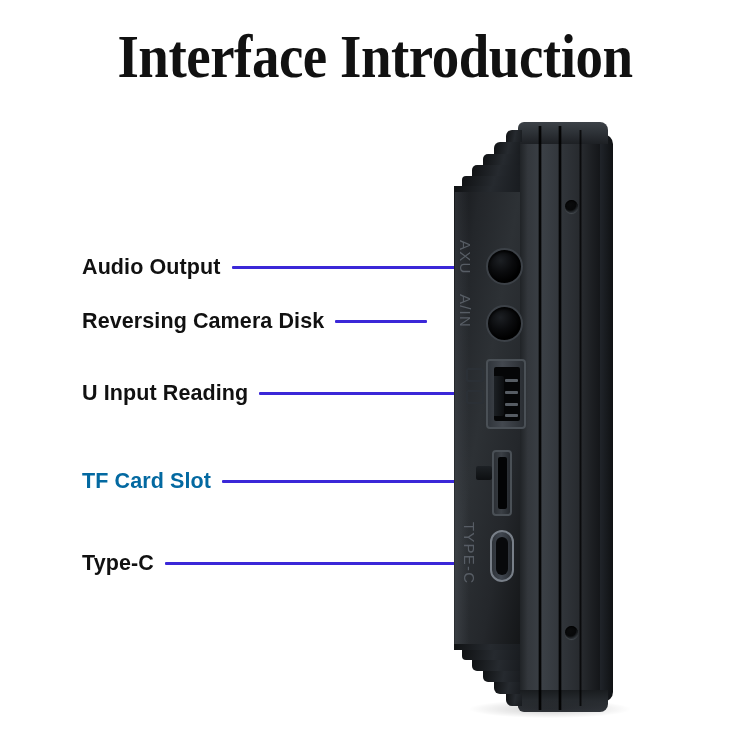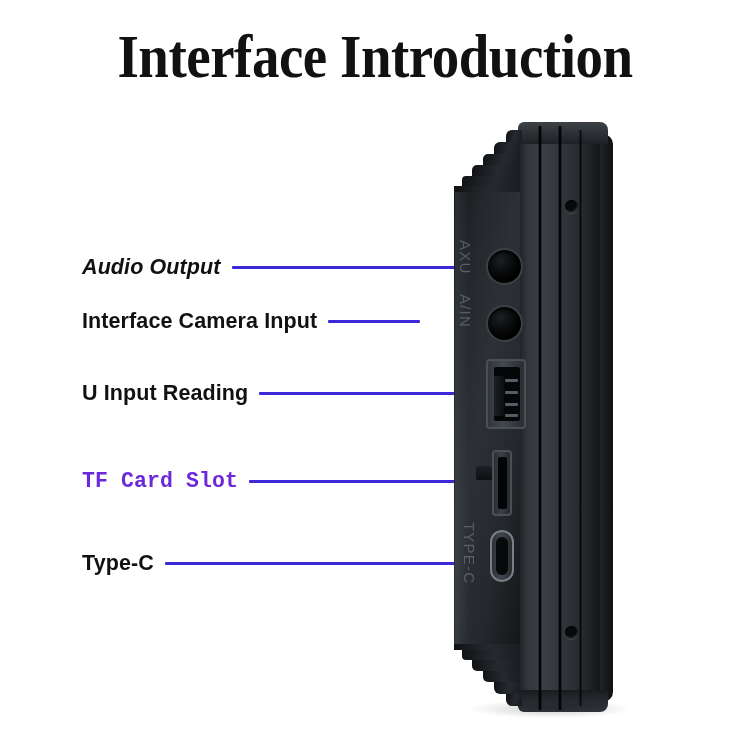--- a/index.html
+++ b/index.html
@@ -319,36 +319,36 @@
   }
 </style>
 </head>
 <body>
 
 <div id="stage" style="background: rgb(255, 255, 255);">
 
   <div id="title">Interface Introduction</div>
 
   <div class="callout" id="callout-0" style="left: 82px; top: 252px;">
-    <span class="callout-label" style="color: rgb(17, 17, 17); font-style: italic;">Audio Output</span>
+    <span class="callout-label" style="color: rgb(17, 17, 17);">Audio Output</span>
     <span class="leader" style="width: 225px; background: rgb(59, 40, 216);"></span>
   </div>
 
   <div class="callout" id="callout-1" style="left: 82px; top: 306px;">
-    <span class="callout-label" style="color: rgb(17, 17, 17);">Interface Camera Input</span>
+    <span class="callout-label" style="color: rgb(17, 17, 17);">Reversing Camera Disk</span>
     <span class="leader" style="width: 92px; background: rgb(59, 40, 216);"></span>
   </div>
 
   <div class="callout" id="callout-2" style="left: 82px; top: 378px;">
     <span class="callout-label" style="color: rgb(17, 17, 17);">U Input Reading</span>
     <span class="leader" style="width: 208px; background: rgb(59, 40, 216);"></span>
   </div>
 
   <div class="callout" id="callout-3" style="left: 82px; top: 466px;">
-    <span class="callout-label" style="color: #6d28d9; font-family: Liberation Mono, monospace;">TF Card Slot</span>
+    <span class="callout-label" style="color: #0369a1;">TF Card Slot</span>
     <span class="leader" style="width: 253px; background: rgb(59, 40, 216);"></span>
   </div>
 
   <div class="callout" id="callout-4" style="left: 82px; top: 548px;">
     <span class="callout-label" style="color: rgb(17, 17, 17);">Type-C</span>
     <span class="leader" style="width: 325px; background: rgb(59, 40, 216);"></span>
   </div>
 
   <div id="device">
 

